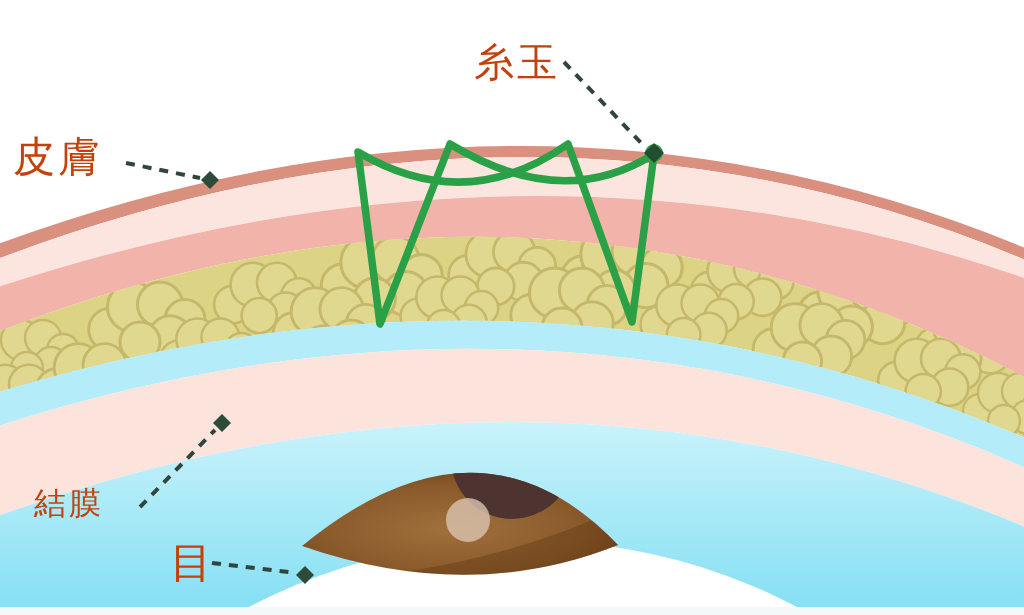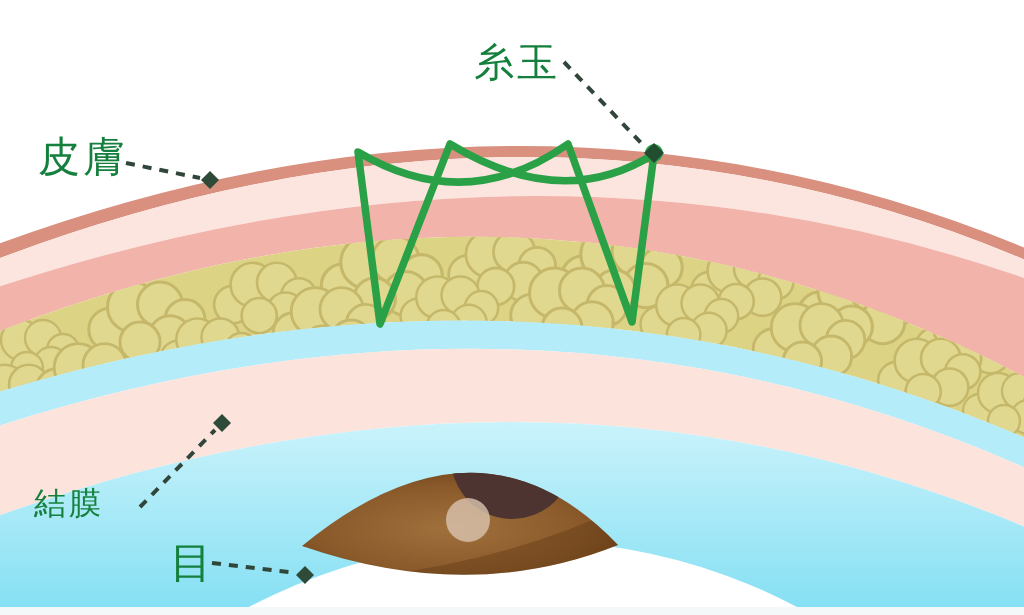--- a/index.html
+++ b/index.html
@@ -6,30 +6,30 @@
   .stage{
     position:relative;
     width:1024px;height:615px;
     overflow:hidden;
     background:#ffffff;
     font-family:"DejaVu Sans","Liberation Sans",sans-serif;
   }
   .stage svg{position:absolute;left:0;top:0;}
   .jp-label{
     position:absolute;
-    color:#15803d;
+    color:#c2410c;
     font-size:42px;
     font-weight:500;
     letter-spacing:3px;
     line-height:1;
     white-space:nowrap;
     user-select:none;
     text-align:center;
   }
-  .lbl-skin{left:38px;top:136px;}
+  .lbl-skin{left:13px;top:136px;}
   .lbl-knot{left:474px;top:42px;font-size:40px;}
   .lbl-conj{left:34px;top:487px;font-size:32px;}
   .lbl-eye{left:170px;top:542px;}
 </style>
 </head>
 <body>
 
 <div class="stage">
   <svg width="1024" height="615" viewBox="0 0 1024 615">
     <defs>

